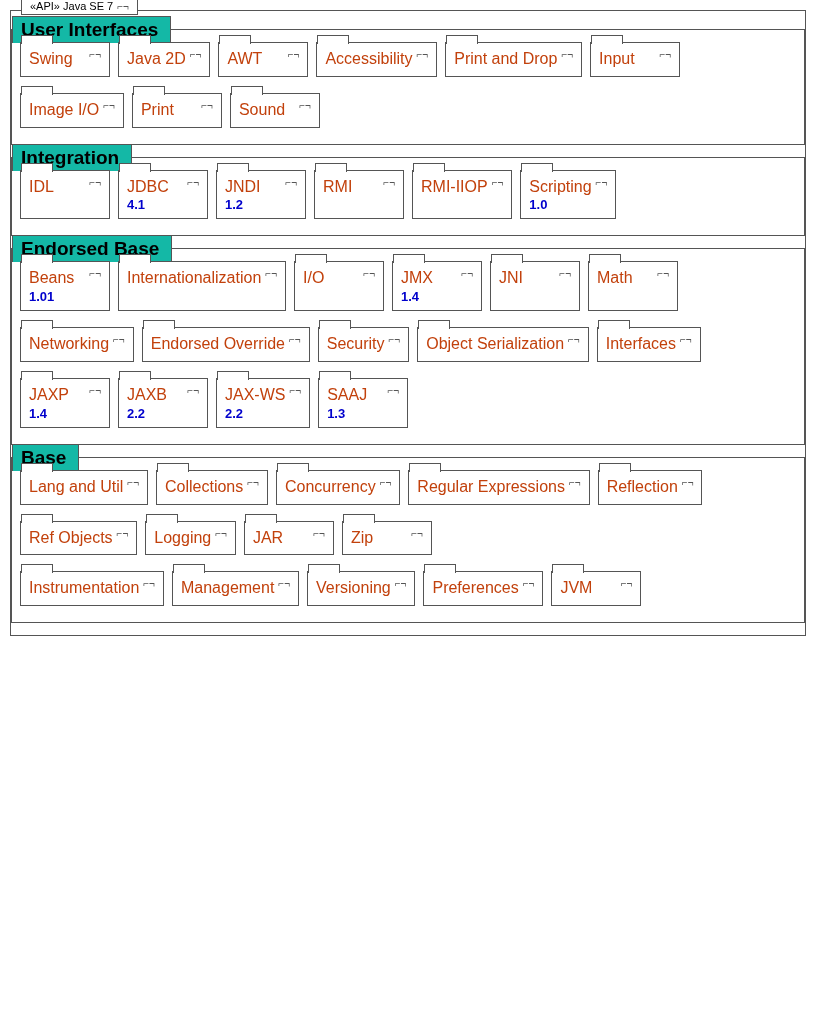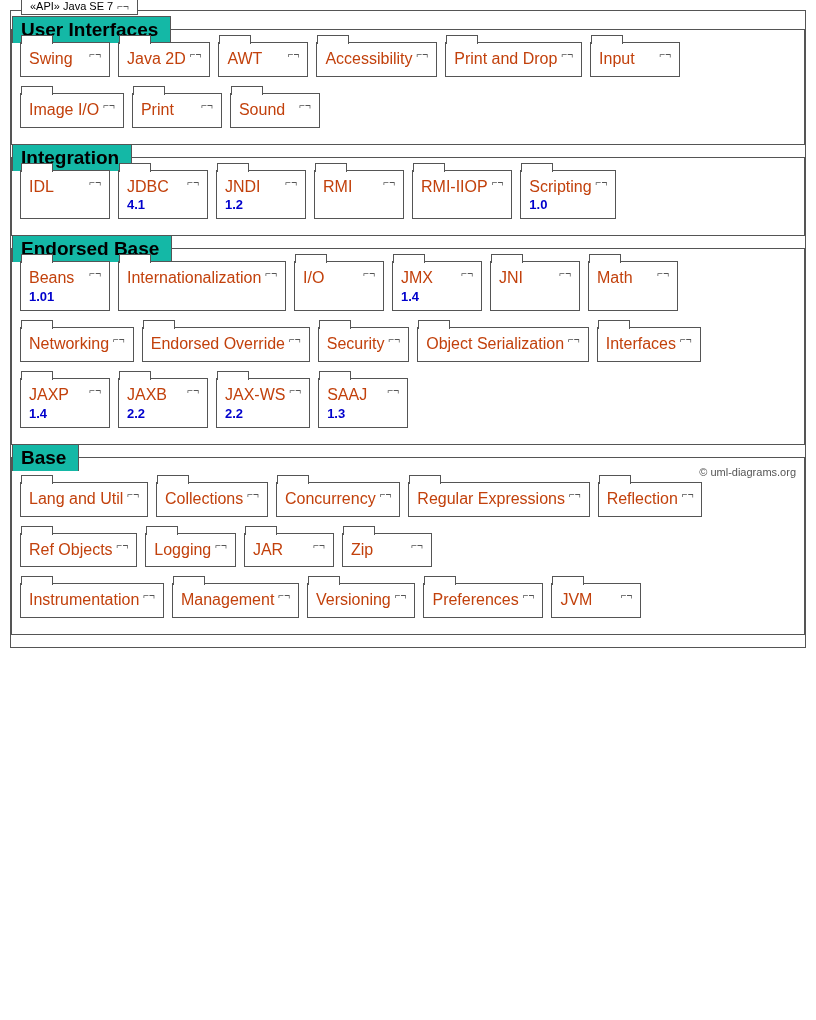--- a/index.html
+++ b/index.html
@@ -342,21 +342,20 @@
               <div class="folder-header">
                 <div><span class="folder-name">SAAJ</span><div class="folder-version">1.3</div></div>
                 <span class="link-sym">⌐¬</span>
               </div>
             </div>
           </div>
         </div>
       </div>
       <div class="section">
         <div class="section-title">Base</div>
-        <div class="copyright">© uml-diagrams.org</div>
         <div class="section-content" style="flex-direction: row;">
           <div class="row">
             <div class="folder">
               <div class="folder-header">
                 <div><span class="folder-name">Lang and Util</span></div>
                 <span class="link-sym">⌐¬</span>
               </div>
             </div>
             <div class="folder">
               <div class="folder-header">

